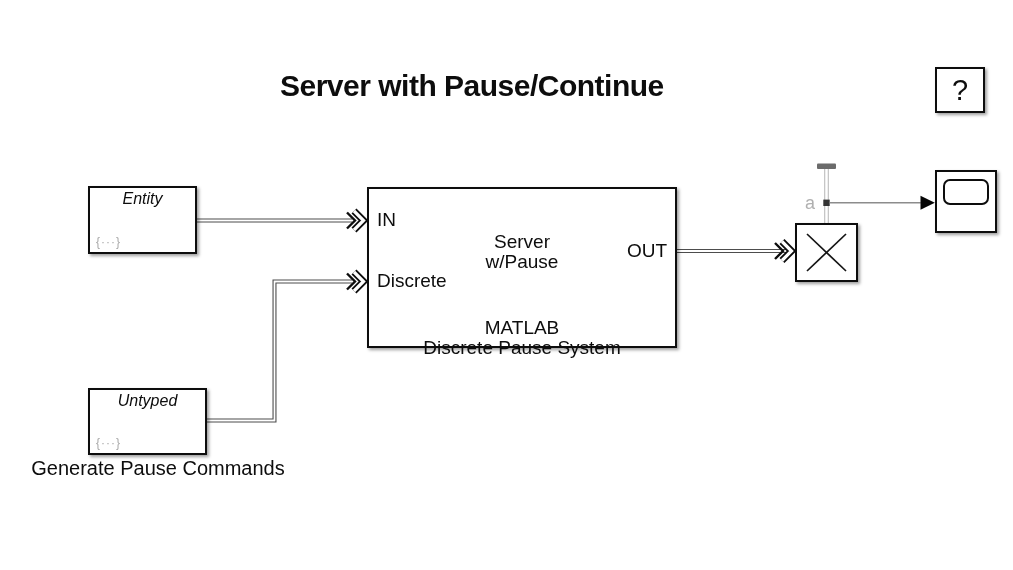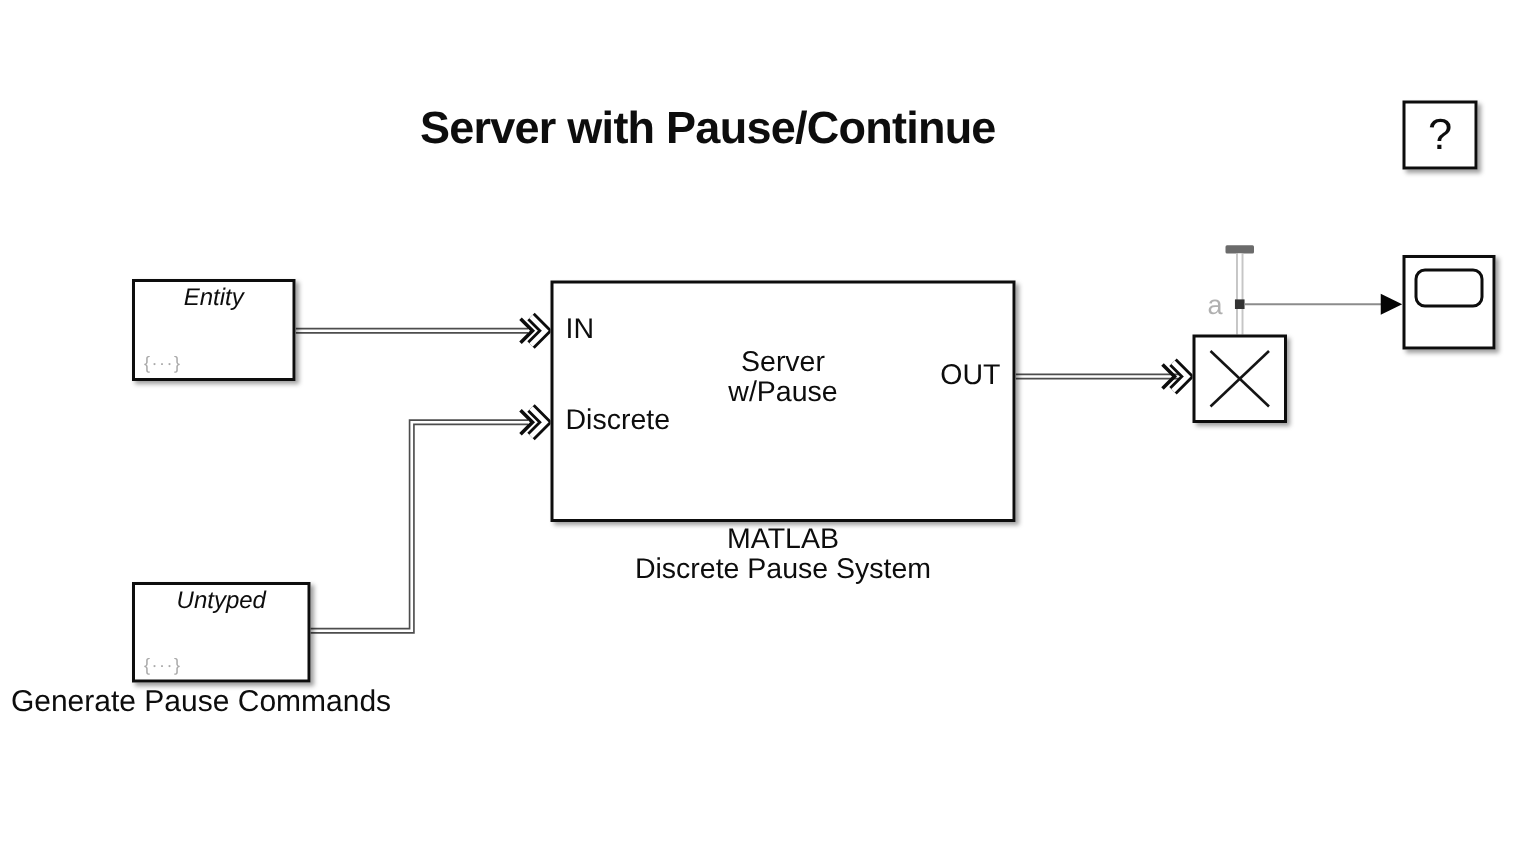--- a/index.html
+++ b/index.html
@@ -28,24 +28,24 @@
   .port-label{position:absolute;font-size:19px;line-height:20px;white-space:nowrap;}
   .in-label{left:8px;top:21px;}
   .pause-label{left:8px;top:82px;}
   .out-label{right:8px;top:52px;margin-left:23px;}
   .display-name{
     position:absolute;left:0;top:43px;width:100%;text-align:center;
     font-size:19px;line-height:20px;
   }
   .server-caption{
     position:absolute;left:367px;top:318px;width:310px;text-align:center;
-    font-size:19px;line-height:20px;margin-top:32px;
+    font-size:19px;line-height:20px;
   }
   .pause-caption{
-    position:absolute;left:0;top:457px;width:268px;text-align:center;
+    position:absolute;left:24px;top:457px;width:268px;text-align:center;
     font-size:20px;line-height:22px;white-space:nowrap;
   }
   .terminator{left:795px;top:223px;width:63px;height:59px;}
   .terminator svg{display:block;width:100%;height:100%;}
   .scope{left:935px;top:170px;width:62px;height:63px;}
   .scope-screen{
     position:absolute;left:6px;top:7px;width:46px;height:26px;box-sizing:border-box;
     border:2px solid #0d0d0d;border-radius:7px;background:#ffffff;
   }
   .wires{position:absolute;left:0;top:0;width:1013px;height:570px;}

